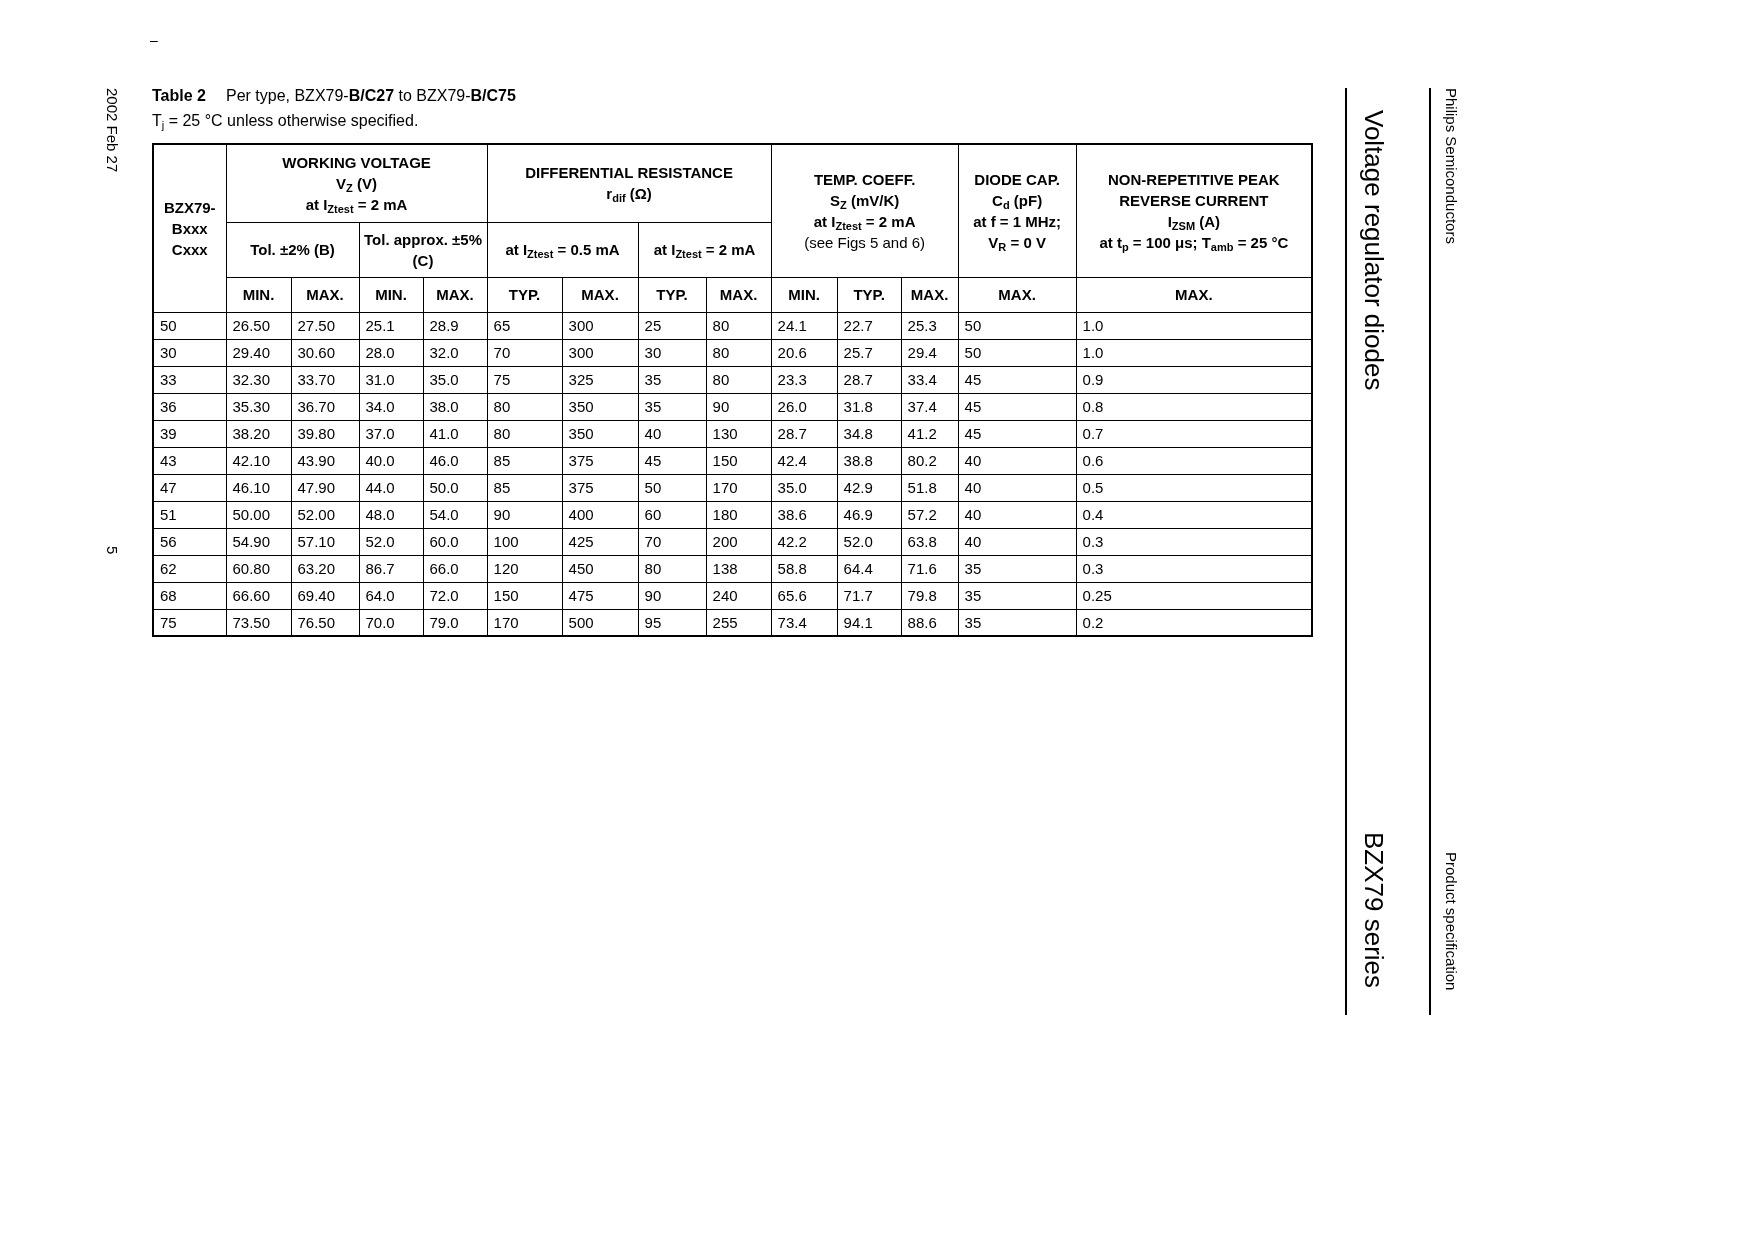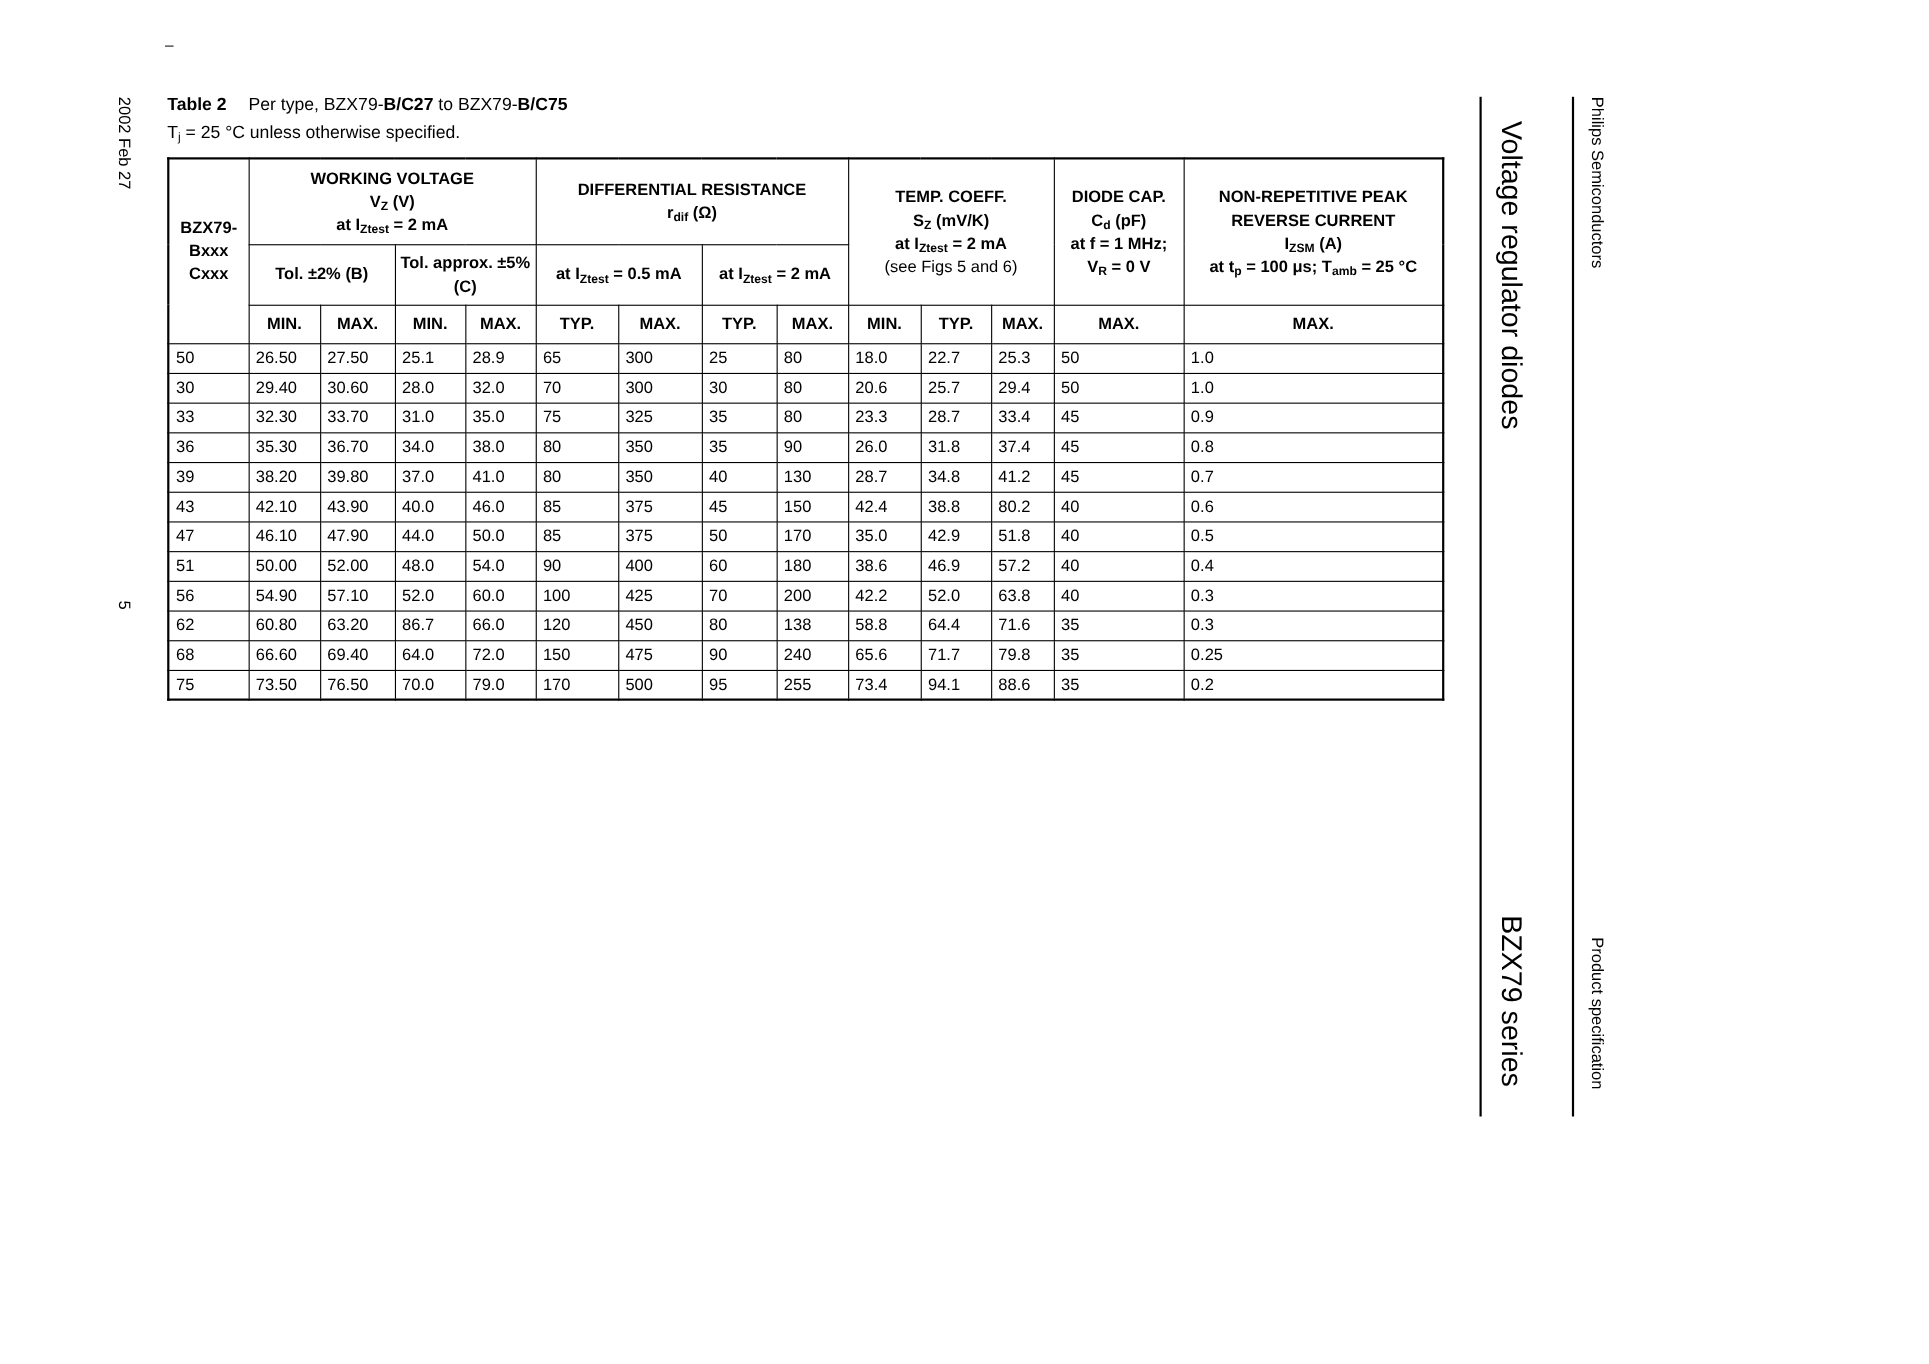--- a/index.html
+++ b/index.html
@@ -162,21 +162,21 @@
           <tr>
             <td>50</td>
             <td>26.50</td>
             <td>27.50</td>
             <td>25.1</td>
             <td>28.9</td>
             <td>65</td>
             <td>300</td>
             <td>25</td>
             <td>80</td>
-            <td>18.0</td>
+            <td>24.1</td>
             <td>22.7</td>
             <td>25.3</td>
             <td>50</td>
             <td>1.0</td>
           </tr>
           <tr>
             <td>30</td>
             <td>29.40</td>
             <td>30.60</td>
             <td>28.0</td>

